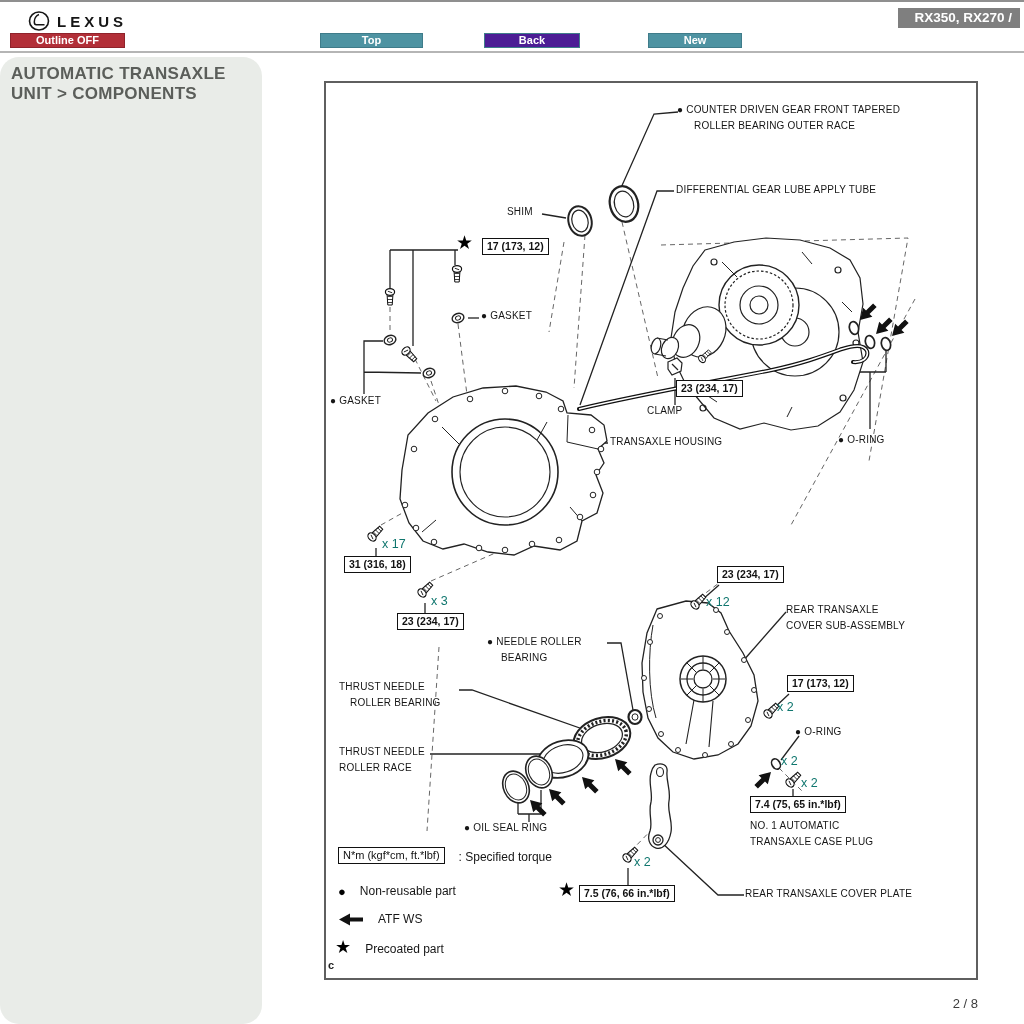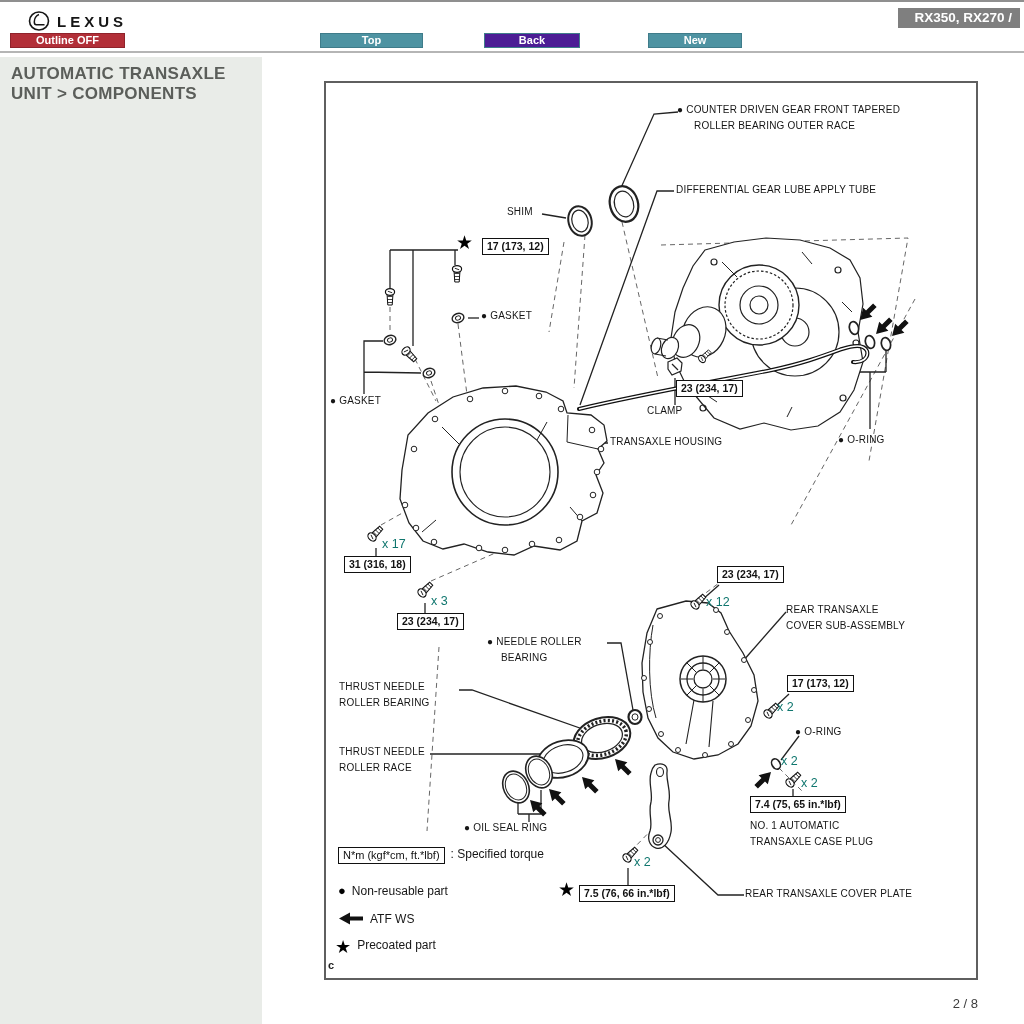--- a/index.html
+++ b/index.html
@@ -16,35 +16,35 @@
                font-weight:bold;font-size:13.5px;padding:2px 8px 3px 16px;}
   .hbtn{position:absolute;top:31px;height:15px;border:1px solid #3f7c8a;color:#fff;
         font-weight:bold;font-size:11px;line-height:13px;text-align:center;padding:0;
         cursor:pointer;font-family:inherit;}
   .hbtn.outline{left:10px;width:115px;background:#b22f38;border-color:#8f232b;}
   .hbtn.top {left:320px;width:103px;background:#4e93a2;}
   .hbtn.back{left:484px;width:96px;background:#4c1d95;}
   .hbtn.new {left:648px;width:94px;background:#4e93a2;}
 
   
-  .sidebar{position:absolute;left:0;top:57px;width:262px;height:967px;background:#e9ece8;}
+  .sidebar{position:absolute;left:0;top:57px;width:262px;height:967px;background:#e9ece8;border-radius:19px;}
   .sidebar-title{margin:7px 0 0 11px;font-size:17px;font-weight:bold;color:#5b5e5a;
                  line-height:20px;letter-spacing:0.3px;}
 
   
   .panel{position:absolute;left:324px;top:81px;width:654px;height:899px;background:#fff;
          border:2px solid #5f5f5f;box-sizing:border-box;}
   .panel svg.art{position:absolute;left:0;top:0;}
   .lbl{position:absolute;font-size:10px;color:#161616;white-space:nowrap;letter-spacing:0.2px;}
   .qty{position:absolute;font-size:12.5px;color:#0f766e;white-space:nowrap;}
   .tbox{position:absolute;border:1.5px solid #111;background:#fff;font-size:10.5px;
         font-weight:bold;color:#111;padding:1px 4px 2px;white-space:nowrap;}
   .star{position:absolute;font-family:"DejaVu Sans",sans-serif;font-size:19px;
         line-height:19px;color:#000;}
-  .legend-row{position:absolute;display:flex;align-items:flex-start;gap:6px;}
+  .legend-row{position:absolute;display:flex;align-items:flex-end;gap:14px;}
   .legend-text{font-size:12px;color:#161616;white-space:nowrap;}
   .tboxi{border:1px solid #111;background:#fff;font-size:11px;color:#111;
          padding:1px 4px 2px;white-space:nowrap;}
   .bullet-glyph{font-size:13px;line-height:13px;color:#000;}
   .star-glyph{font-family:"DejaVu Sans",sans-serif;font-size:18px;line-height:18px;color:#000;}
   .corner-c{position:absolute;left:2px;top:876px;font-size:11px;font-weight:bold;color:#222;}
 
   .pagination{position:absolute;left:324px;top:996px;width:654px;text-align:right;
               font-size:13px;color:#3c3c3c;}
 </style>
@@ -319,21 +319,21 @@
   <div class="lbl" style="left:155px;top:227px">● GASKET</div>
   <div class="lbl" style="left:4px;top:312px">● GASKET</div>
   <div class="lbl" style="left:321px;top:322px">CLAMP</div>
   <div class="lbl" style="left:284px;top:353px">TRANSAXLE HOUSING</div>
   <div class="lbl" style="left:512px;top:351px">● O-RING</div>
   <div class="lbl" style="left:460px;top:521px">REAR TRANSAXLE</div>
   <div class="lbl" style="left:460px;top:537px">COVER SUB-ASSEMBLY</div>
   <div class="lbl" style="left:161px;top:553px">● NEEDLE ROLLER</div>
   <div class="lbl" style="left:175px;top:569px">BEARING</div>
   <div class="lbl" style="left:13px;top:598px">THRUST NEEDLE</div>
-  <div class="lbl" style="left:13px;top:614px">ROLLER BEARING</div>
+  <div class="lbl" style="left:24px;top:614px">ROLLER BEARING</div>
   <div class="lbl" style="left:469px;top:643px">● O-RING</div>
   <div class="lbl" style="left:13px;top:663px">THRUST NEEDLE</div>
   <div class="lbl" style="left:13px;top:679px">ROLLER RACE</div>
   <div class="lbl" style="left:424px;top:737px">NO. 1 AUTOMATIC</div>
   <div class="lbl" style="left:424px;top:753px">TRANSAXLE CASE PLUG</div>
   <div class="lbl" style="left:138px;top:739px">● OIL SEAL RING</div>
   <div class="lbl" style="left:419px;top:805px">REAR TRANSAXLE COVER PLATE</div>
 
   <div class="qty" style="left:56px;top:454px">x 17</div>
   <div class="qty" style="left:105px;top:511px">x 3</div>

